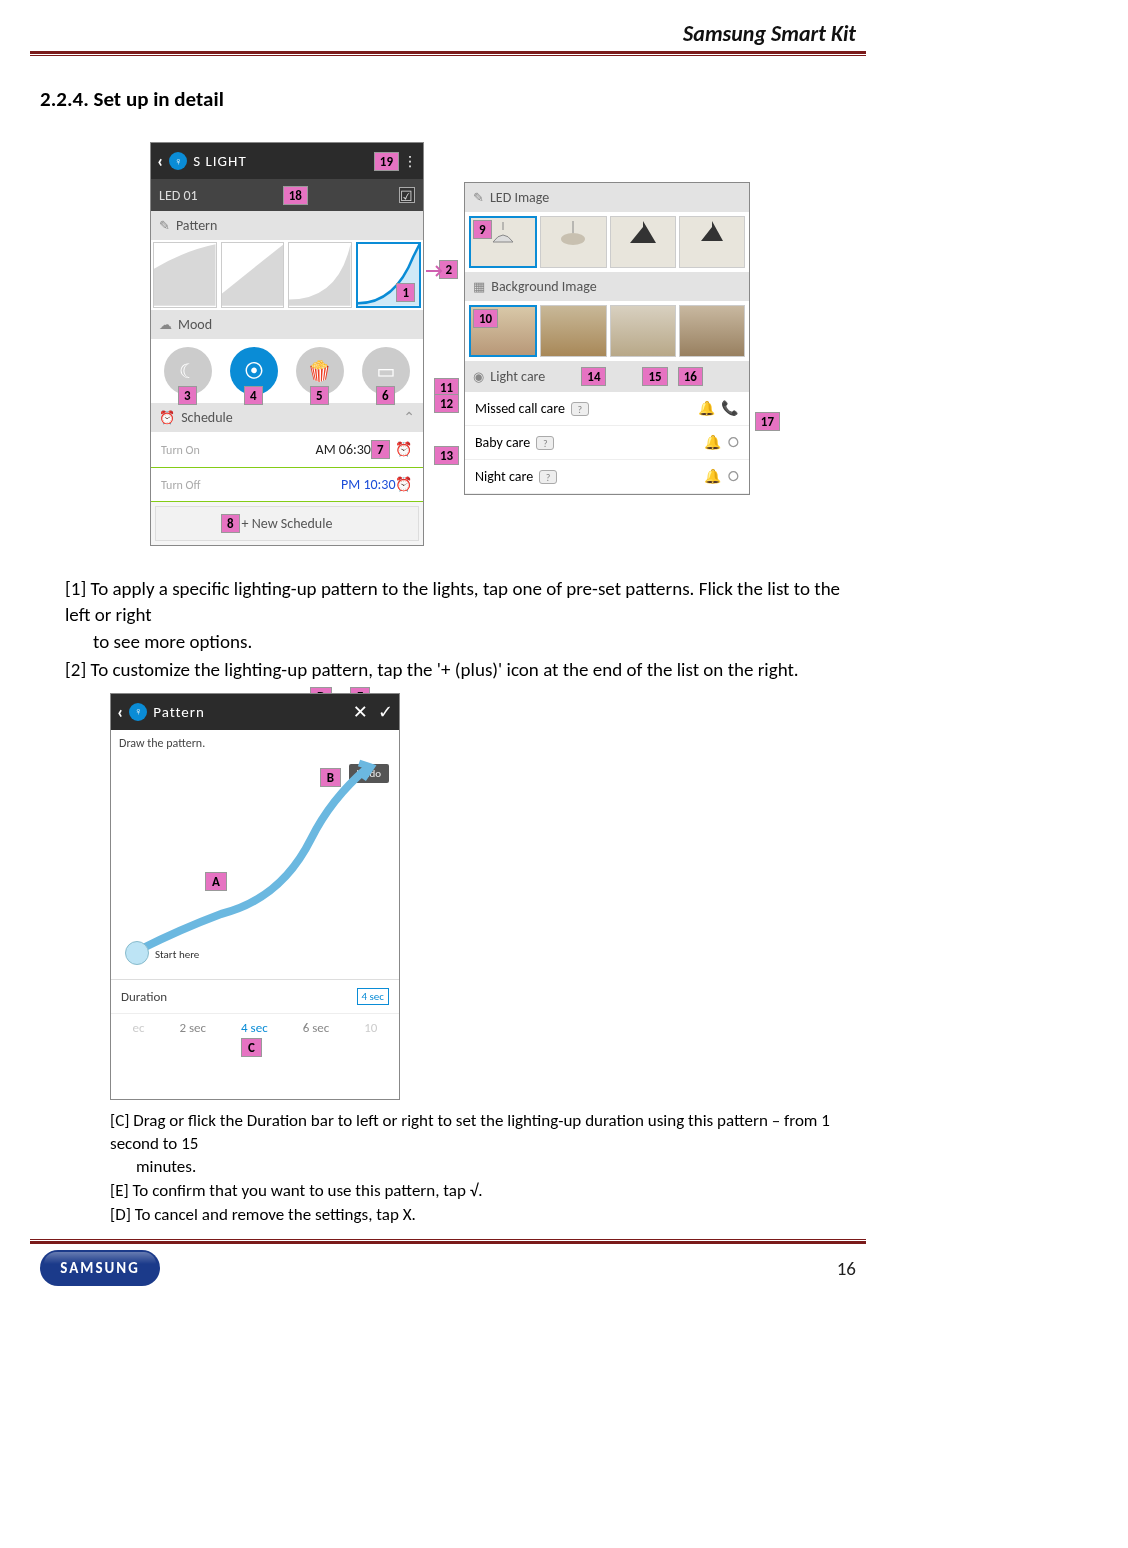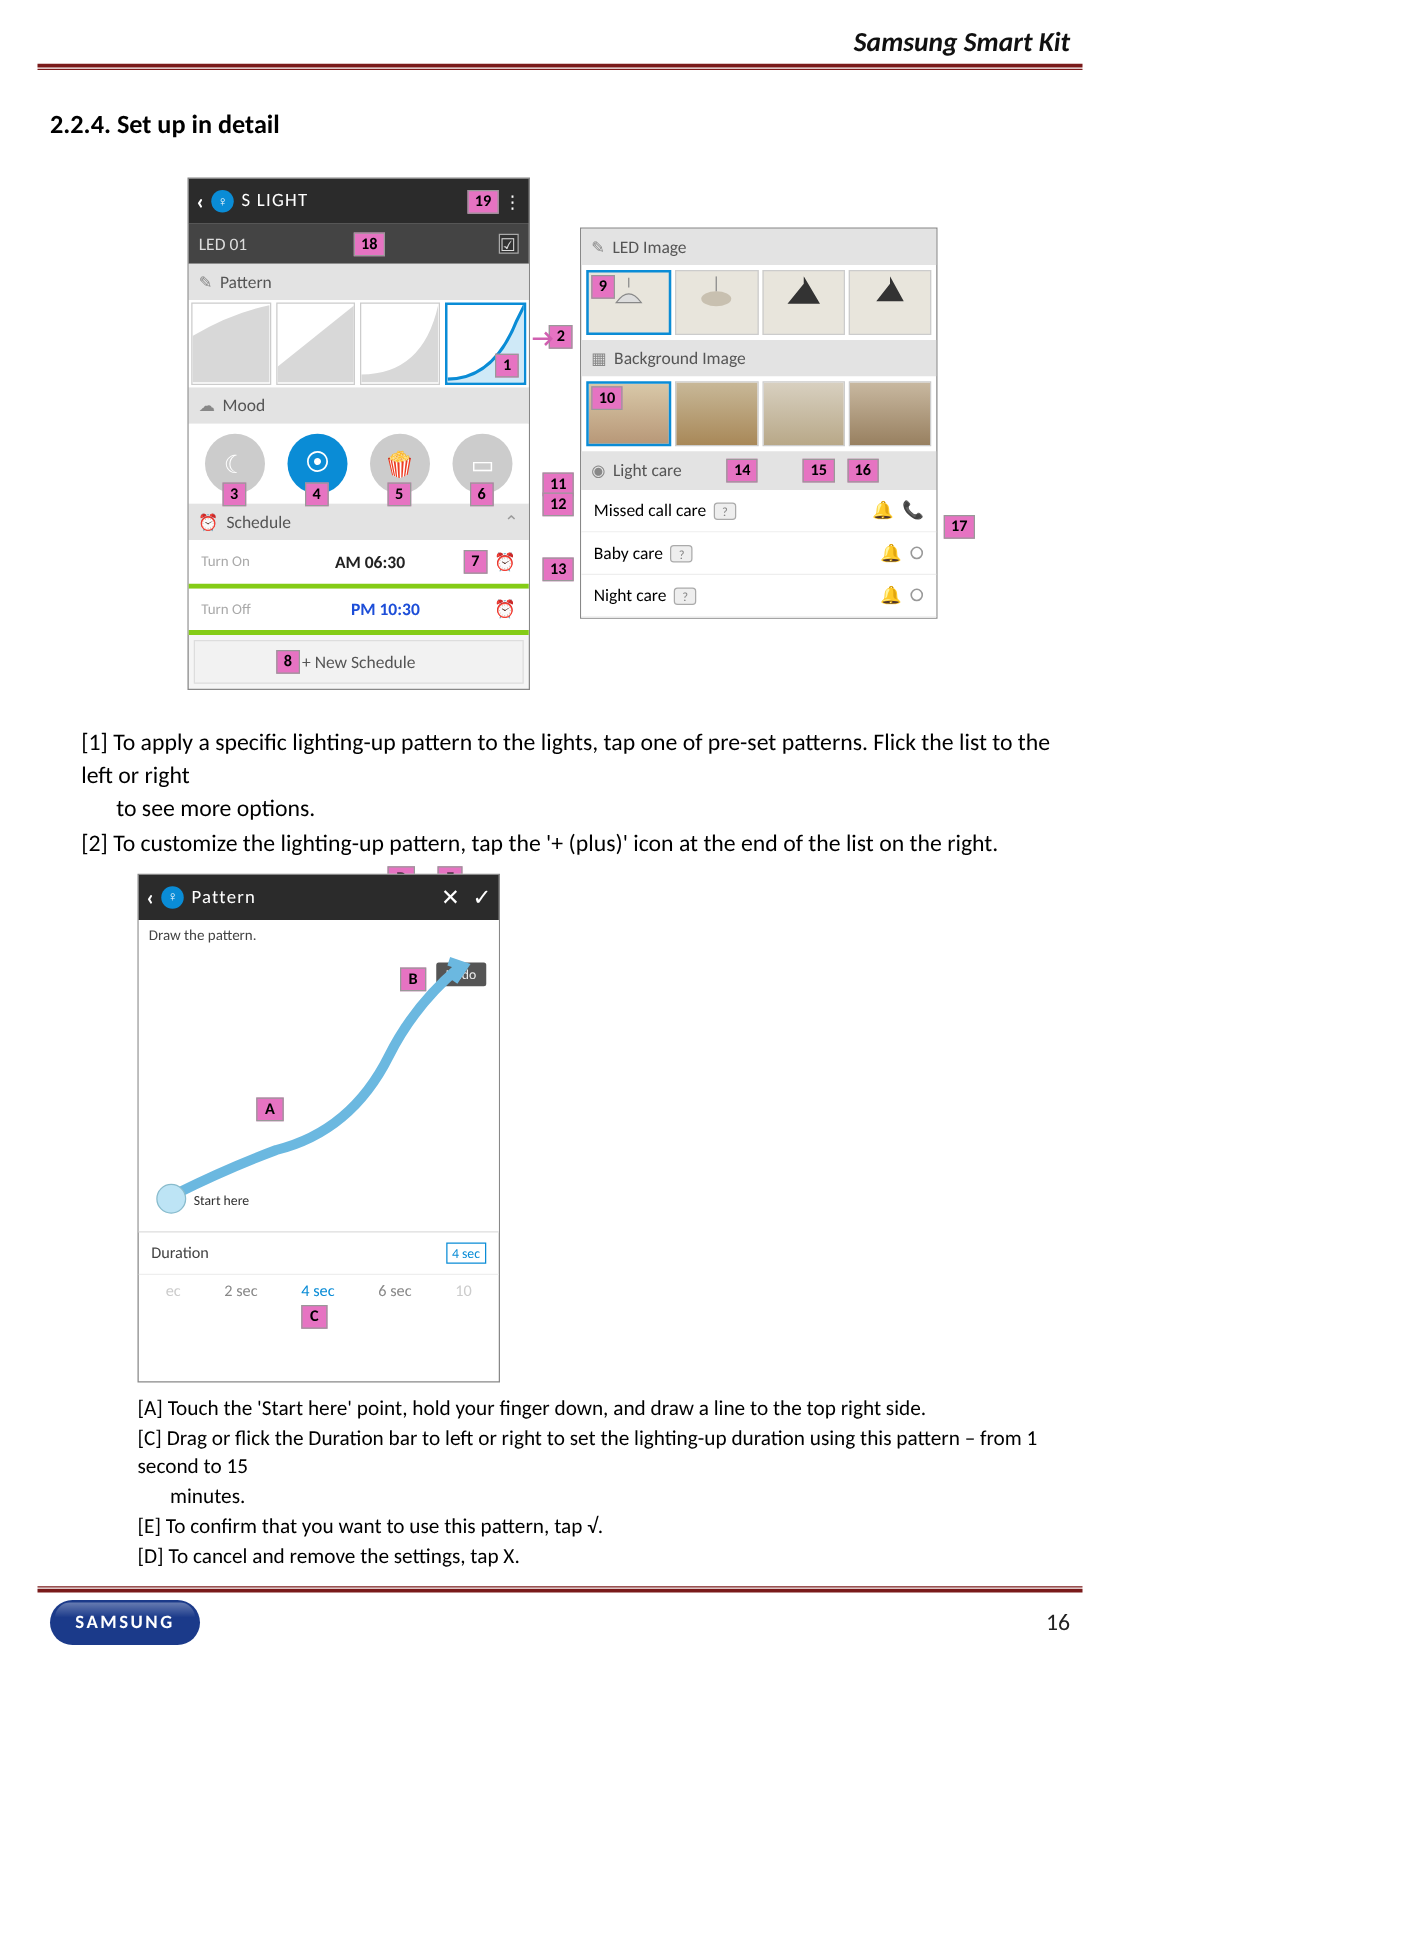--- a/index.html
+++ b/index.html
@@ -19,23 +19,23 @@
   .led-row { background: #444; color: #ddd; display: flex; align-items: center; height: 32px; padding: 0 8px; font-size: 14px; }
   .led-row .sq { width: 16px; height: 16px; border: 1px solid #aaa; margin-left: auto; background: #333; }
   .section-bar { background: #e3e3e3; padding: 6px 8px; font-size: 14px; color: #555; display: flex; align-items: center; gap: 6px; }
   .section-bar .icon { font-size: 13px; color: #888; }
   .pattern-tiles { display: flex; background: #fff; height: 70px; }
   .pattern-tiles .tile { flex: 1; border: 1px solid #ccc; margin: 2px; position: relative; background: #fff; }
   .pattern-tiles .tile svg { width: 100%; height: 100%; }
   .mood-row { display: flex; background: #fff; padding: 8px 4px; justify-content: space-around; }
   .mood-circle { width: 48px; height: 48px; border-radius: 50%; background: #ccc; display: flex; align-items: center; justify-content: center; color: #fff; font-size: 20px; }
   .mood-circle.active { background: #0a8cd6; }
-  .schedule-item { display: flex; align-items: center; background: #fff; padding: 8px 10px; border-bottom: 4px solid #84cc16; font-size: 14px; }
+  .schedule-item { display: flex; align-items: center; background: #fff; padding: 8px 10px; border-bottom: 1px solid #84cc16; font-size: 14px; }
   .schedule-item .lb { color: #aaa; width: 60px; font-size: 12px; }
-  .schedule-item .tm { flex: 1; color: #222; font-weight: bold; text-align: center; }
+  .schedule-item .tm { flex: 1; color: #222; font-weight: normal; text-align: right; }
   .schedule-item .al { color: #bbb; }
   .new-sched { background: #f2f2f2; text-align: center; padding: 8px; font-size: 14px; color: #555; border: 1px solid #ddd; margin: 4px; }
   .panel2 { width: 286px; border: 1px solid #888; background: #fff; margin-top: 40px; }
   .img-row { display: flex; padding: 4px; gap: 3px; }
   .img-row .thumb { flex: 1; height: 52px; background: #e8e5dc; border: 1px solid #ccc; position: relative; }
   .img-row .thumb.sel { border: 2px solid #0a8cd6; }
   .lamp { position: absolute; left: 50%; top: 4px; transform: translateX(-50%); }
   .lc-row { display: flex; align-items: center; background: #fff; padding: 8px 10px; border-bottom: 1px solid #eee; font-size: 14px; gap: 6px; }
   .lc-row .q { width: 18px; height: 14px; border: 1px solid #aaa; border-radius: 3px; font-size: 10px; text-align: center; color: #888; background: #eee; }
   .lc-row .sp { flex: 1; }
@@ -275,21 +275,20 @@
         <span>2 sec</span>
         <span class="on">4 sec</span>
         <span>6 sec</span>
         <span style="color:#ccc;">10</span>
       </div>
       <span class="letter-callout" style="bottom:42px; left:130px;">C</span>
     </div>
   </div>
 
   <div class="sub-text">
-    <p>[A] Touch the 'Start here' point, hold your finger down, and draw a line to the top right side.</p>
     <p>[C] Drag or flick the Duration bar to left or right to set the lighting-up duration using this pattern – from 1 second to 15</p>
     <p class="sub-indent">minutes.</p>
     <p>[E] To confirm that you want to use this pattern, tap √.</p>
     <p>[D] To cancel and remove the settings, tap X.</p>
   </div>
 
   <div class="footer-rules"></div>
   <div class="footer-row">
     <div class="samsung-logo">SAMSUNG</div>
     <div class="page-num">16</div>

